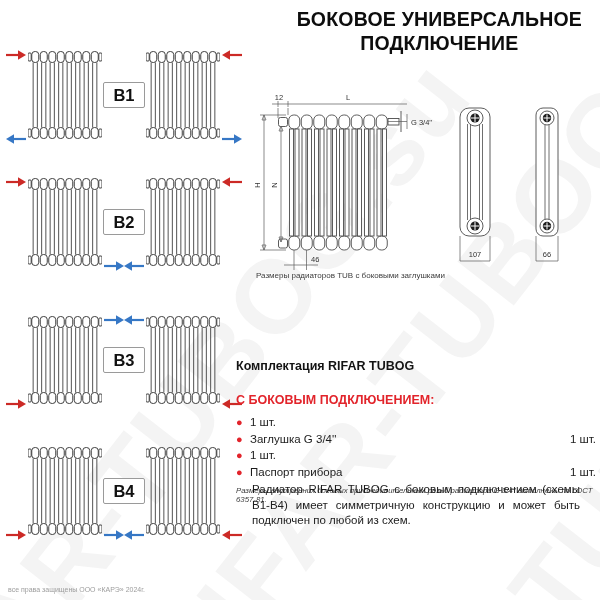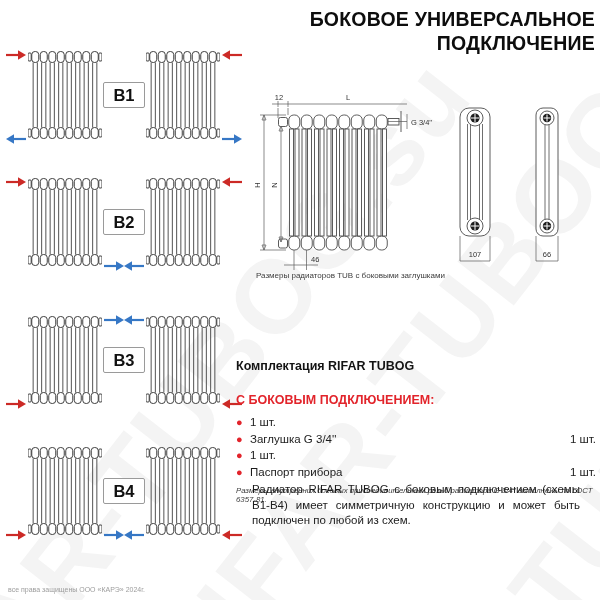--- a/index.html
+++ b/index.html
@@ -4,21 +4,21 @@
 <style>
   html,body{margin:0;padding:0;}
   body{font-family:"Liberation Sans","DejaVu Sans",sans-serif;background:#fff;}
   .page{position:relative;width:600px;height:600px;background:#fff;overflow:hidden;}
 
   
   .wm{position:absolute;font-weight:800;font-size:104px;color:rgba(40,40,40,0.05);
       white-space:nowrap;transform:rotate(-52deg);pointer-events:none;z-index:0;letter-spacing:2px;}
 
   
-  .title{position:absolute;top:8px;right:5px;text-align:right;font-weight:800;
+  .title{position:absolute;top:8px;right:18px;text-align:center;font-weight:800;
          font-size:19.5px;line-height:1.22;color:#0d0d0d;letter-spacing:.2px;z-index:2;}
 
   
   .scheme-row{position:absolute;left:2px;width:246px;height:100px;z-index:2;}
   .rad{position:absolute;top:0;}
   .radsvg rect{stroke:#3f3f3f;stroke-width:1;fill:#fff;}
   .radsvg line{stroke:#3f3f3f;stroke-width:0.9;}
   .scheme-label{position:absolute;left:101px;top:36px;width:40px;height:24px;
       border:1.5px solid #9a9a9a;border-radius:2px;background:#fff;
       display:flex;align-items:center;justify-content:center;

